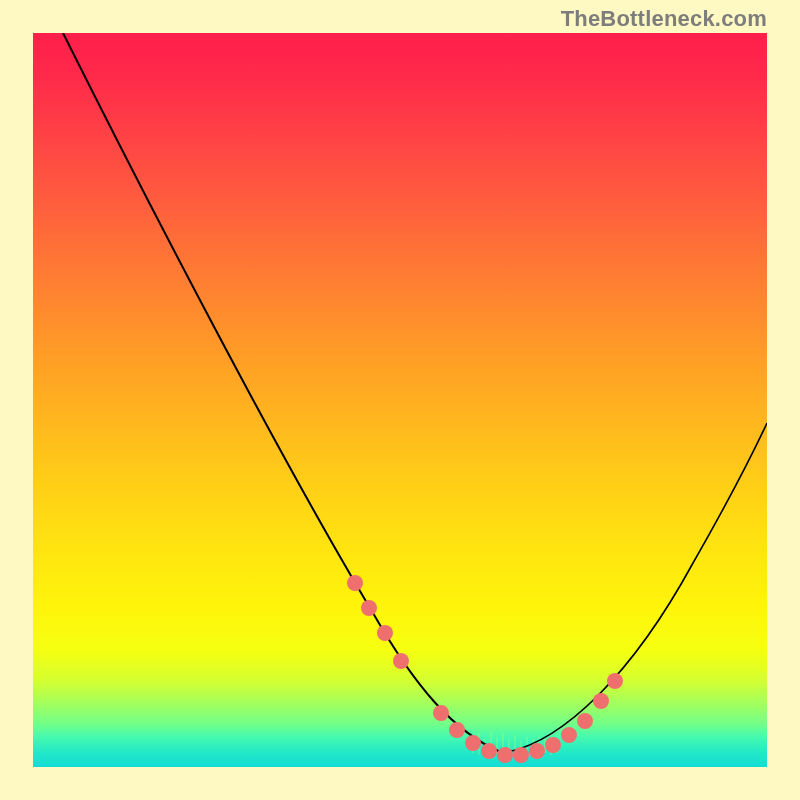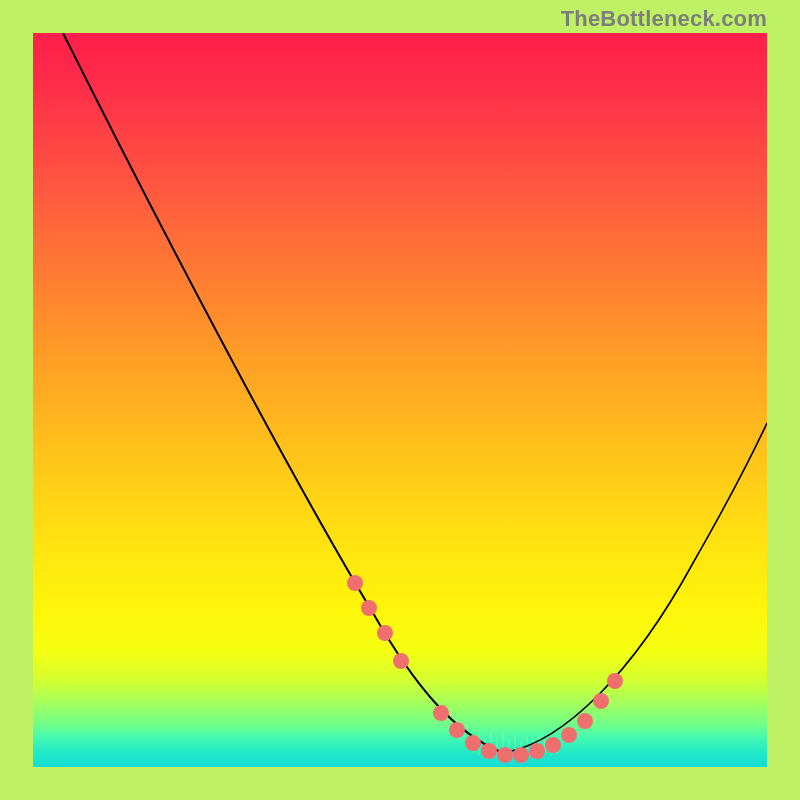--- a/index.html
+++ b/index.html
@@ -9,21 +9,21 @@
     height: 800px;
     background: #000000;
     overflow: hidden;
   }
   .frame {
     position: absolute;
     left: 0;
     top: 0;
     width: 800px;
     height: 800px;
-    background: #bef264;
+    background: #fef9c3;
   }
   .plot {
     position: absolute;
     left: 33px;
     top: 33px;
     width: 734px;
     height: 734px;
     
     background: linear-gradient(to bottom,
       #ff1f4b 0%,

